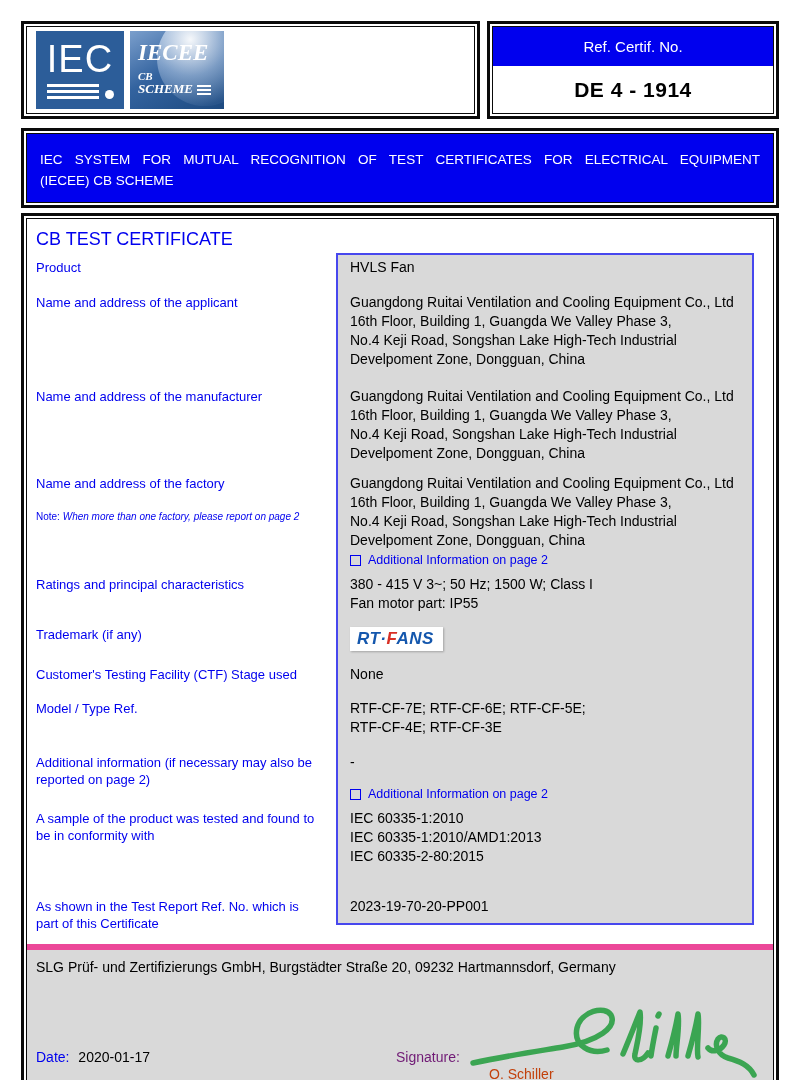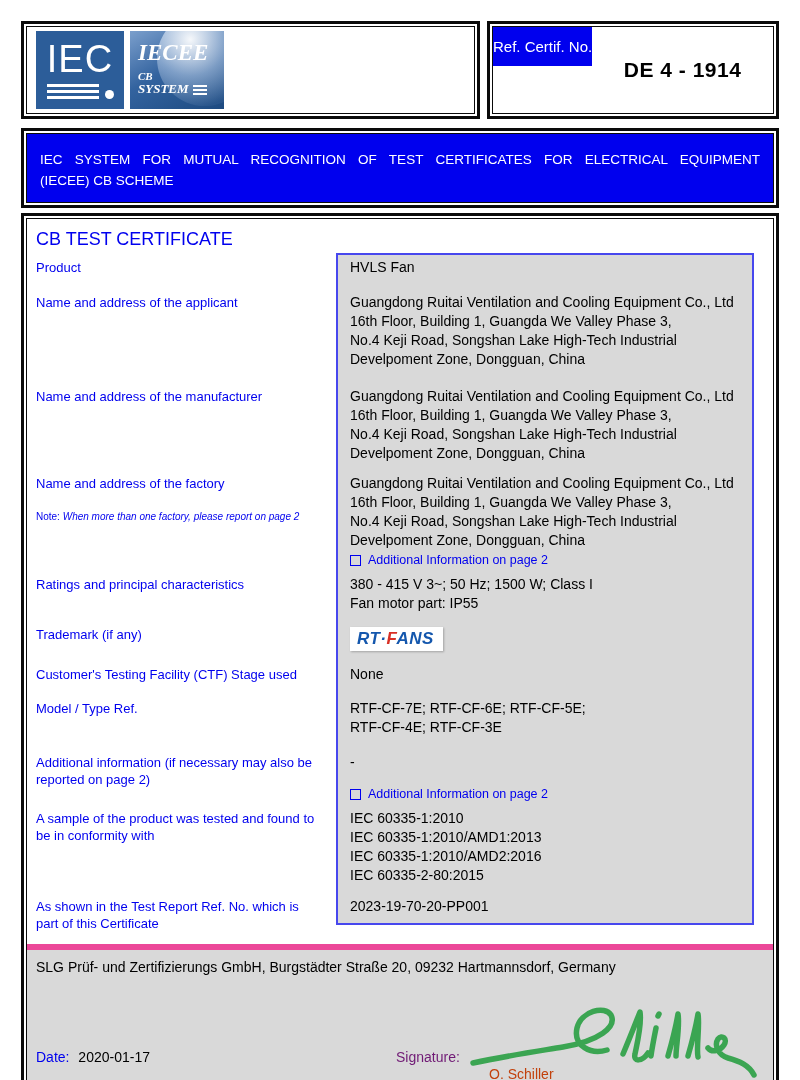--- a/index.html
+++ b/index.html
@@ -29,21 +29,21 @@
   .iecee-sphere { position:absolute; right:-28px; top:-20px; width:95px; height:95px; border-radius:50%;
     background:radial-gradient(circle at 35% 30%, rgba(255,255,255,.95), rgba(190,210,235,.55) 40%, rgba(70,110,160,.25) 75%); }
   .iecee-txt { position:relative; font-family:"Liberation Serif","DejaVu Serif",serif;
     font-style:italic; font-weight:bold; }
   .iecee-main { font-size:23px; line-height:24px; }
   .iecee-cb { font-size:11px; line-height:12px; margin-top:5px; }
   .iecee-sch { font-size:13px; line-height:14px; display:flex; align-items:center; gap:4px; }
   .iecee-eq div { width:14px; height:2px; background:#fff; margin-top:2px; }
 
   .ref-box { width:304px; }
-  .ref-box .box-inner { display:flex; flex-direction:row; }
+  .ref-box .box-inner { display:flex; flex-direction:column; }
   .ref-head { background:#0000ee; color:#fff; height:39px; font-size:15px;
     display:flex; align-items:center; justify-content:center; }
   .ref-val { flex:1; display:flex; align-items:center; justify-content:center;
     font-size:21px; font-weight:bold; color:#000; letter-spacing:.5px; }
 
   .banner-box { margin-top:9px; height:80px; }
   .banner-box .box-inner { background:#0000ee; color:#fff; padding:15px 13px; font-size:13.5px; line-height:21px; }
   .banner-l1 { text-align:justify; text-align-last:justify; }
 
   .main-box { margin-top:5px; height:880px; }
@@ -101,21 +101,21 @@
                 <div></div>
               </div>
             <div class="iec-dot"></div>
           </div>
         </div>
         <div class="iecee-sq">
           <div class="iecee-sphere"></div>
           <div class="iecee-txt iecee-main">IECEE</div>
           <div class="iecee-txt iecee-cb">CB</div>
           <div class="iecee-txt iecee-sch">
-            <span>SYSTEM</span>
+            <span>SCHEME</span>
             <span class="iecee-eq">
                 <div></div>
                 <div></div>
                 <div></div>
               </span>
           </div>
         </div>
       </div>
     </div>
     <div class="box ref-box">
@@ -224,21 +224,20 @@
               <span>Additional Information on page 2</span>
             </div>
           </div>
         </div>
 
         <div class="frow h88">
           <div class="flabel">A sample of the product was tested and found to be in conformity with</div>
           <div class="fvalue">
             <div>IEC 60335-1:2010</div>
             <div>IEC 60335-1:2010/AMD1:2013</div>
-            <div>IEC 60335-1:2010/AMD2:2016</div>
             <div>IEC 60335-2-80:2015</div>
           </div>
         </div>
 
         <div class="frow h45">
           <div class="flabel">As shown in the Test Report Ref. No. which is part of this Certificate</div>
           <div class="fvalue">2023-19-70-20-PP001</div>
         </div>
       </div>
 

